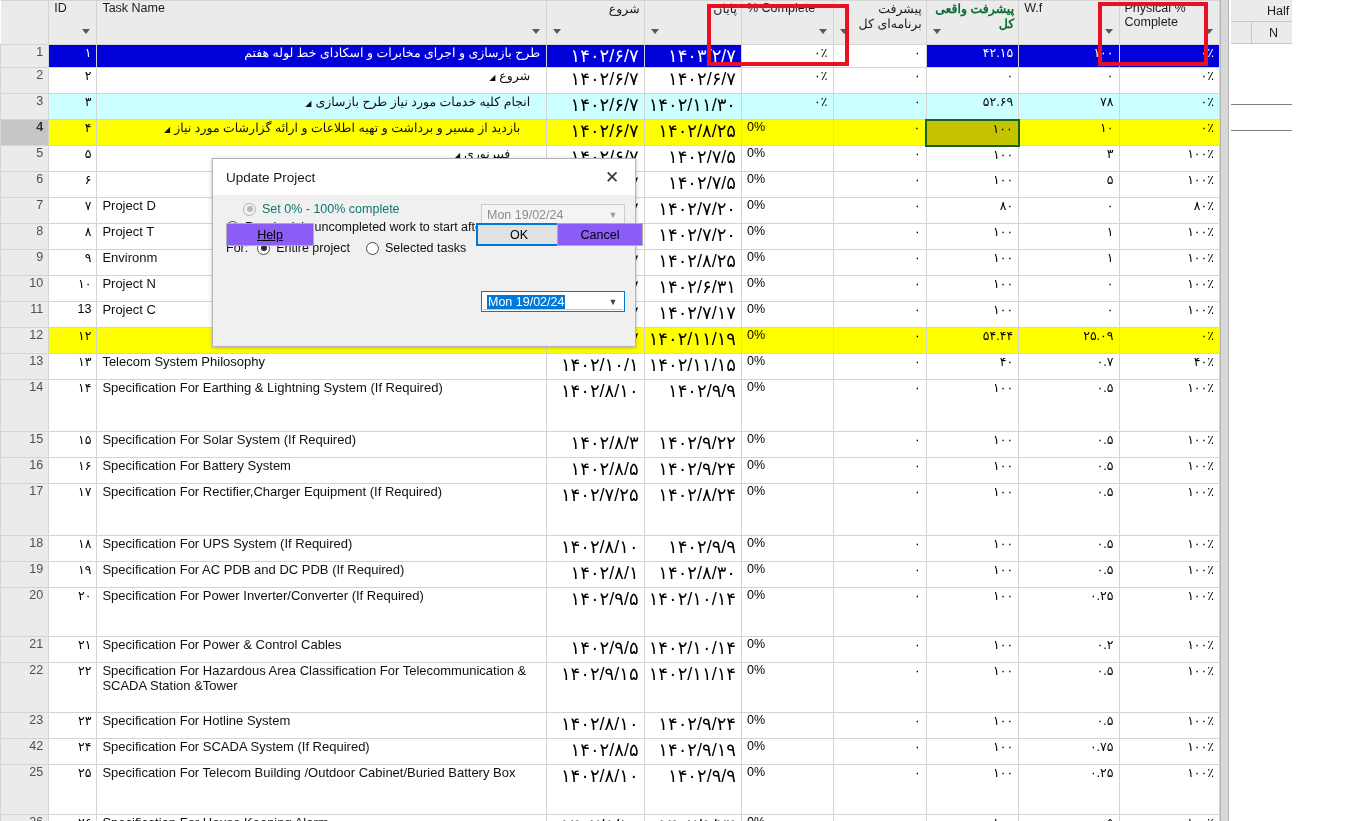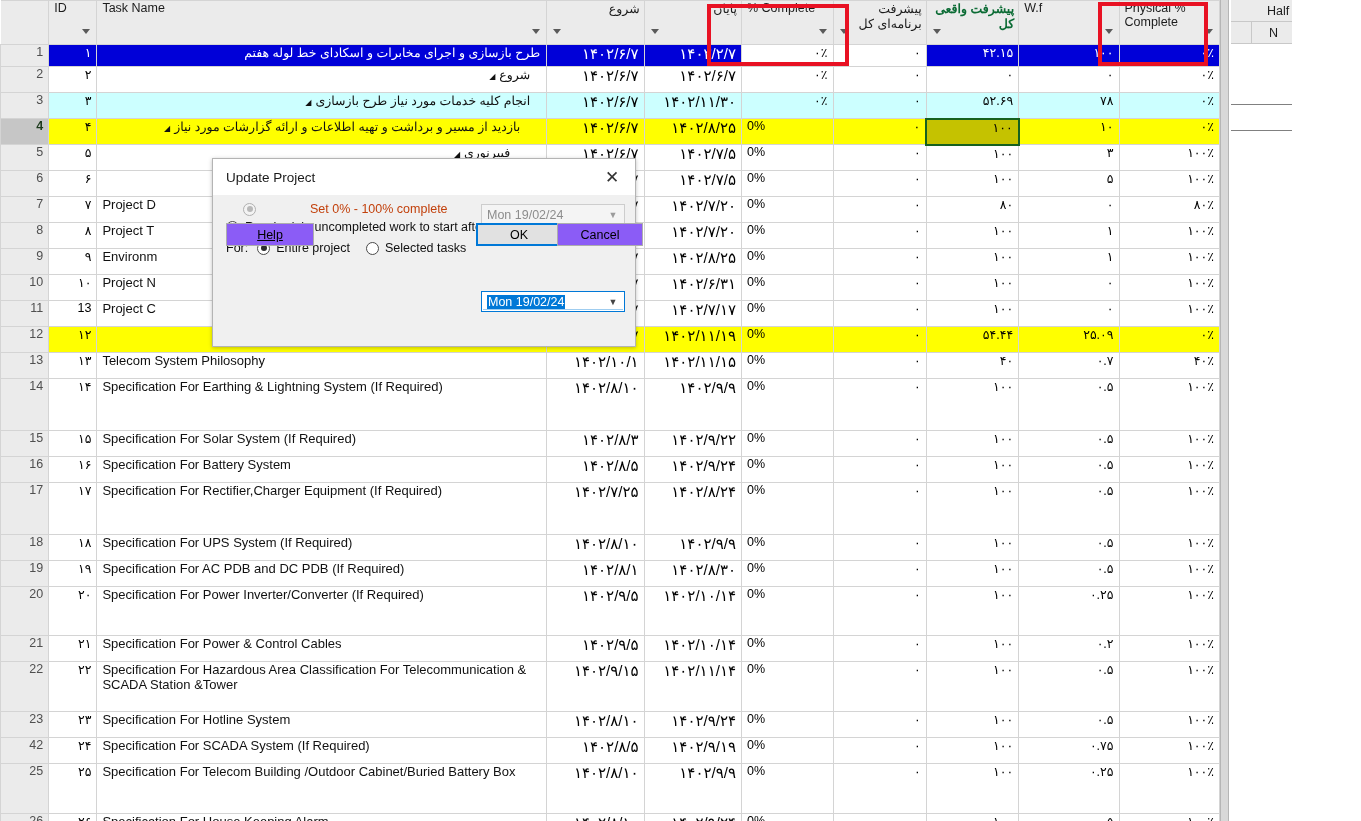--- a/index.html
+++ b/index.html
@@ -85,21 +85,21 @@
     font-size: 12.5px;
     padding-right: 8px;
     padding-top: 4px;
     border-left: none;
     border-right: 1px solid #c8c8c8;
   }
   td.rownum.sel { background: #c6c6c6; color: #1d3b1d; font-weight: bold; }
 
   td.cell { padding-top: 4px; }
   td.idc  { direction: rtl; text-align: right; padding-right: 6px; padding-top: 4px; }
-  td.date { direction: rtl; text-align: right; padding-right: 6px; font-size: 15px; }
+  td.date { direction: rtl; text-align: right; padding-right: 6px; font-size: 18px; }
   td.num  { direction: rtl; text-align: right; padding-right: 6px; font-size: 12.5px; }
   td.pct  { text-align: left; font-size: 12.5px; }
   td.pct.fa { direction: rtl; text-align: right; padding-right:6px; }
   td.task { font-size: 13px; color: #111; }
   td.task.fa { direction: rtl; text-align: right; font-size: 12.5px; }
   .ind3 { padding-left: 60px; }
 
   
   tr.r-blue  td.cell, tr.r-blue td.task, tr.r-blue td.idc,
   tr.r-blue  td.date, tr.r-blue td.num, tr.r-blue td.pct { background: #0000D8; color: #fff; }
@@ -182,21 +182,21 @@
     display: inline-block; margin-right: 6px; flex: none;
     position: relative;
   }
   .radio.on::after {
     content:''; position:absolute; left:2.5px; top:2.5px;
     width:6px; height:6px; border-radius:50%; background:#2d2d2d;
   }
   .radio.dis { border-color:#b0b0b0; background:#f3f3f3; }
   .radio.dis.on::after { background:#b8b8b8; }
   .lbl { white-space: nowrap; }
-  .lbl.dis { color: #c2410c; margin-left: 48px; }
+  .lbl.dis { color: #0f766e; }
   .u { text-decoration: underline; }
 
   .combo {
     height: 21px;
     border: 1px solid #cdcdcd;
     background: #f4f4f4;
     display: flex; align-items: center;
     font-size: 12.5px; color: #8d8d8d;
     padding-left: 5px;
     position: absolute;

